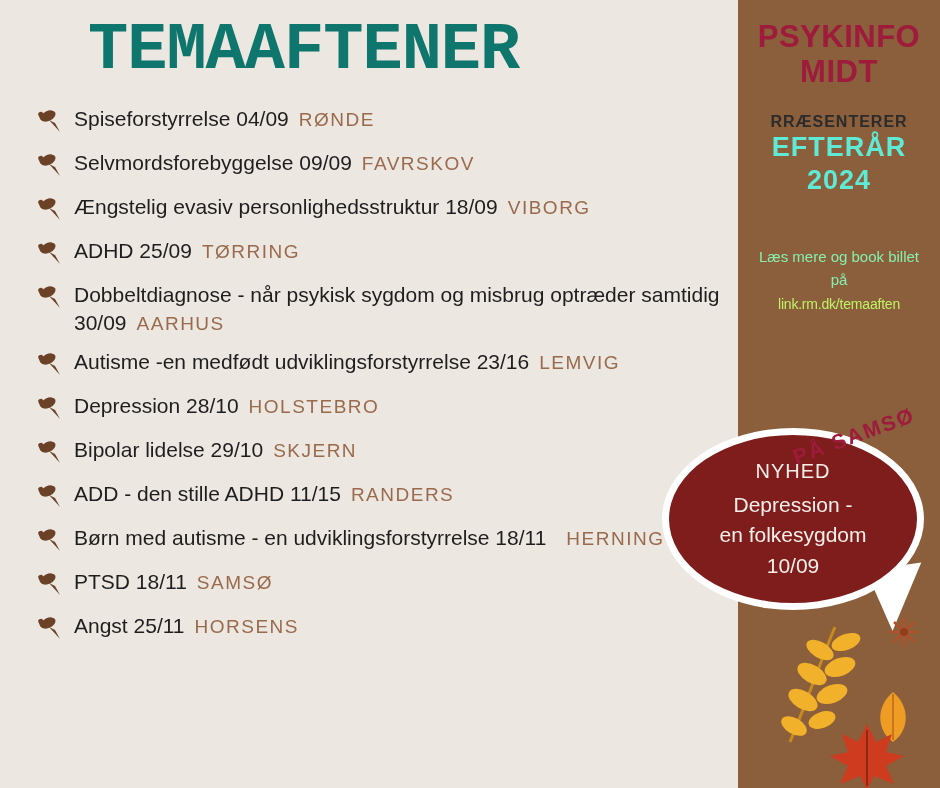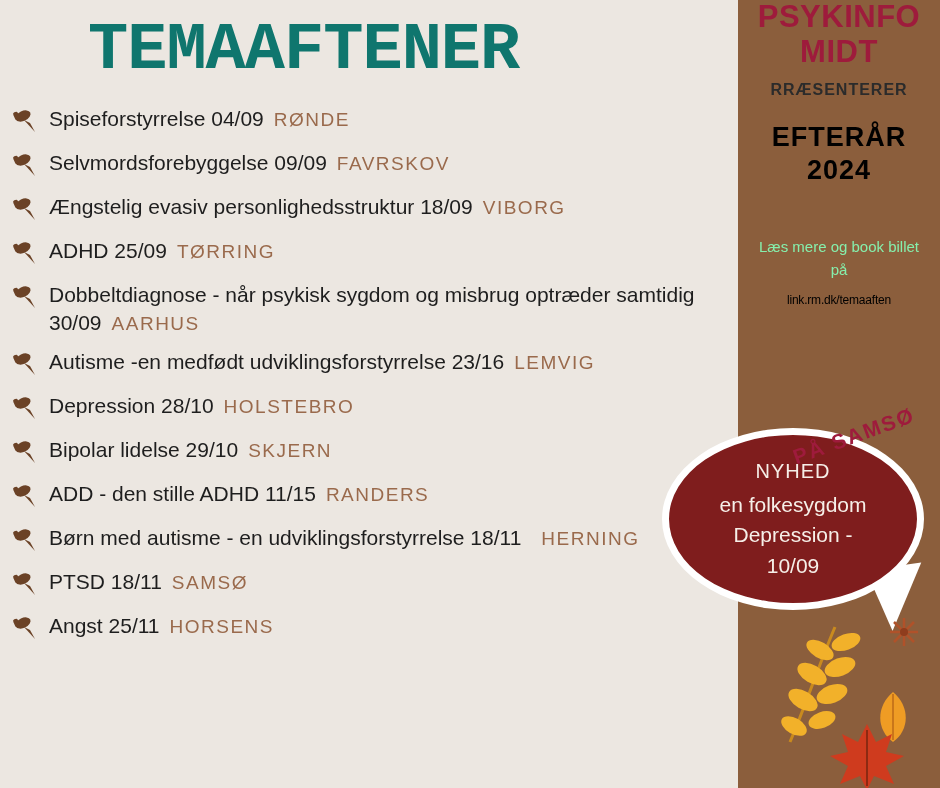--- a/index.html
+++ b/index.html
@@ -31,73 +31,73 @@
     background: #8b5e3c;
     overflow: hidden;
   }
   .right-inner {
     position: relative;
     width: 100%;
     height: 100%;
     text-align: center;
   }
   .psykinfo {
+    margin-top: 20px;
     font-size: 31px;
     font-weight: bold;
     line-height: 1.12;
     letter-spacing: 0.5px;
     color: #9e1b3c;
     font-family: "Liberation Sans", sans-serif;
   }
   .praesenterer {
-    margin-top: 12px;
+    margin-top: 24px;
     font-size: 16px;
     font-weight: bold;
     letter-spacing: 1px;
     color: #2b2b2b;
   }
   .efteraar {
-    margin-top: 22px;
     font-size: 27px;
     font-weight: bold;
     line-height: 1.2;
     letter-spacing: 1px;
-    color: #000000;
+    color: #5eead4;
   }
   .booktext {
     margin-top: 50px;
     font-size: 15px;
     color: #86efac;
     line-height: 1.5;
     padding: 0 12px;
   }
   .booklink {
-    margin-top: 12px;
-    font-size: 12px;
-    color: #000000;
+    margin-top: 5px;
+    font-size: 14px;
+    color: #bef264;
     letter-spacing: -0.2px;
   }
 
   
   .title {
     position: absolute;
     top: 12px;
     left: 88px;
     font-size: 67px;
     font-weight: bold;
     letter-spacing: -1px;
     color: #0f766e;
     font-family: Liberation Mono, monospace;
   }
 
   
   .list {
     position: absolute;
     top: 105px;
-    left: 7px;
+    left: 32px;
     width: 720px;
   }
   .item {
     position: relative;
     padding-left: 42px;
     margin-bottom: 10px;
     min-height: 34px;
   }
   .pin {
     position: absolute;
@@ -348,22 +348,22 @@
       </span>
       <span class="itext">Angst 25/11</span><span class="city">HORSENS</span>
     </div>
 
   </div>
 
   <div class="bubble-tail"></div>
   <div class="bubble">
     <div class="bubble-inner">
       <div class="bubble-new">NYHED</div>
+      <div>Depression -</div>
       <div>en folkesygdom</div>
-      <div>Depression -</div>
       <div>10/09</div>
     </div>
   </div>
   <div class="samso">PÅ SAMSØ</div>
 
   <svg class="leaf-svg" style="left:760px; top:612px;" width="110" height="140" viewBox="0 0 110 140">
     <g stroke="#c98a1e" stroke-width="3" fill="none">
         <path d="M75 15 C60 50 45 95 30 130"></path>
       </g>
     <g fill="#f2b12a">

